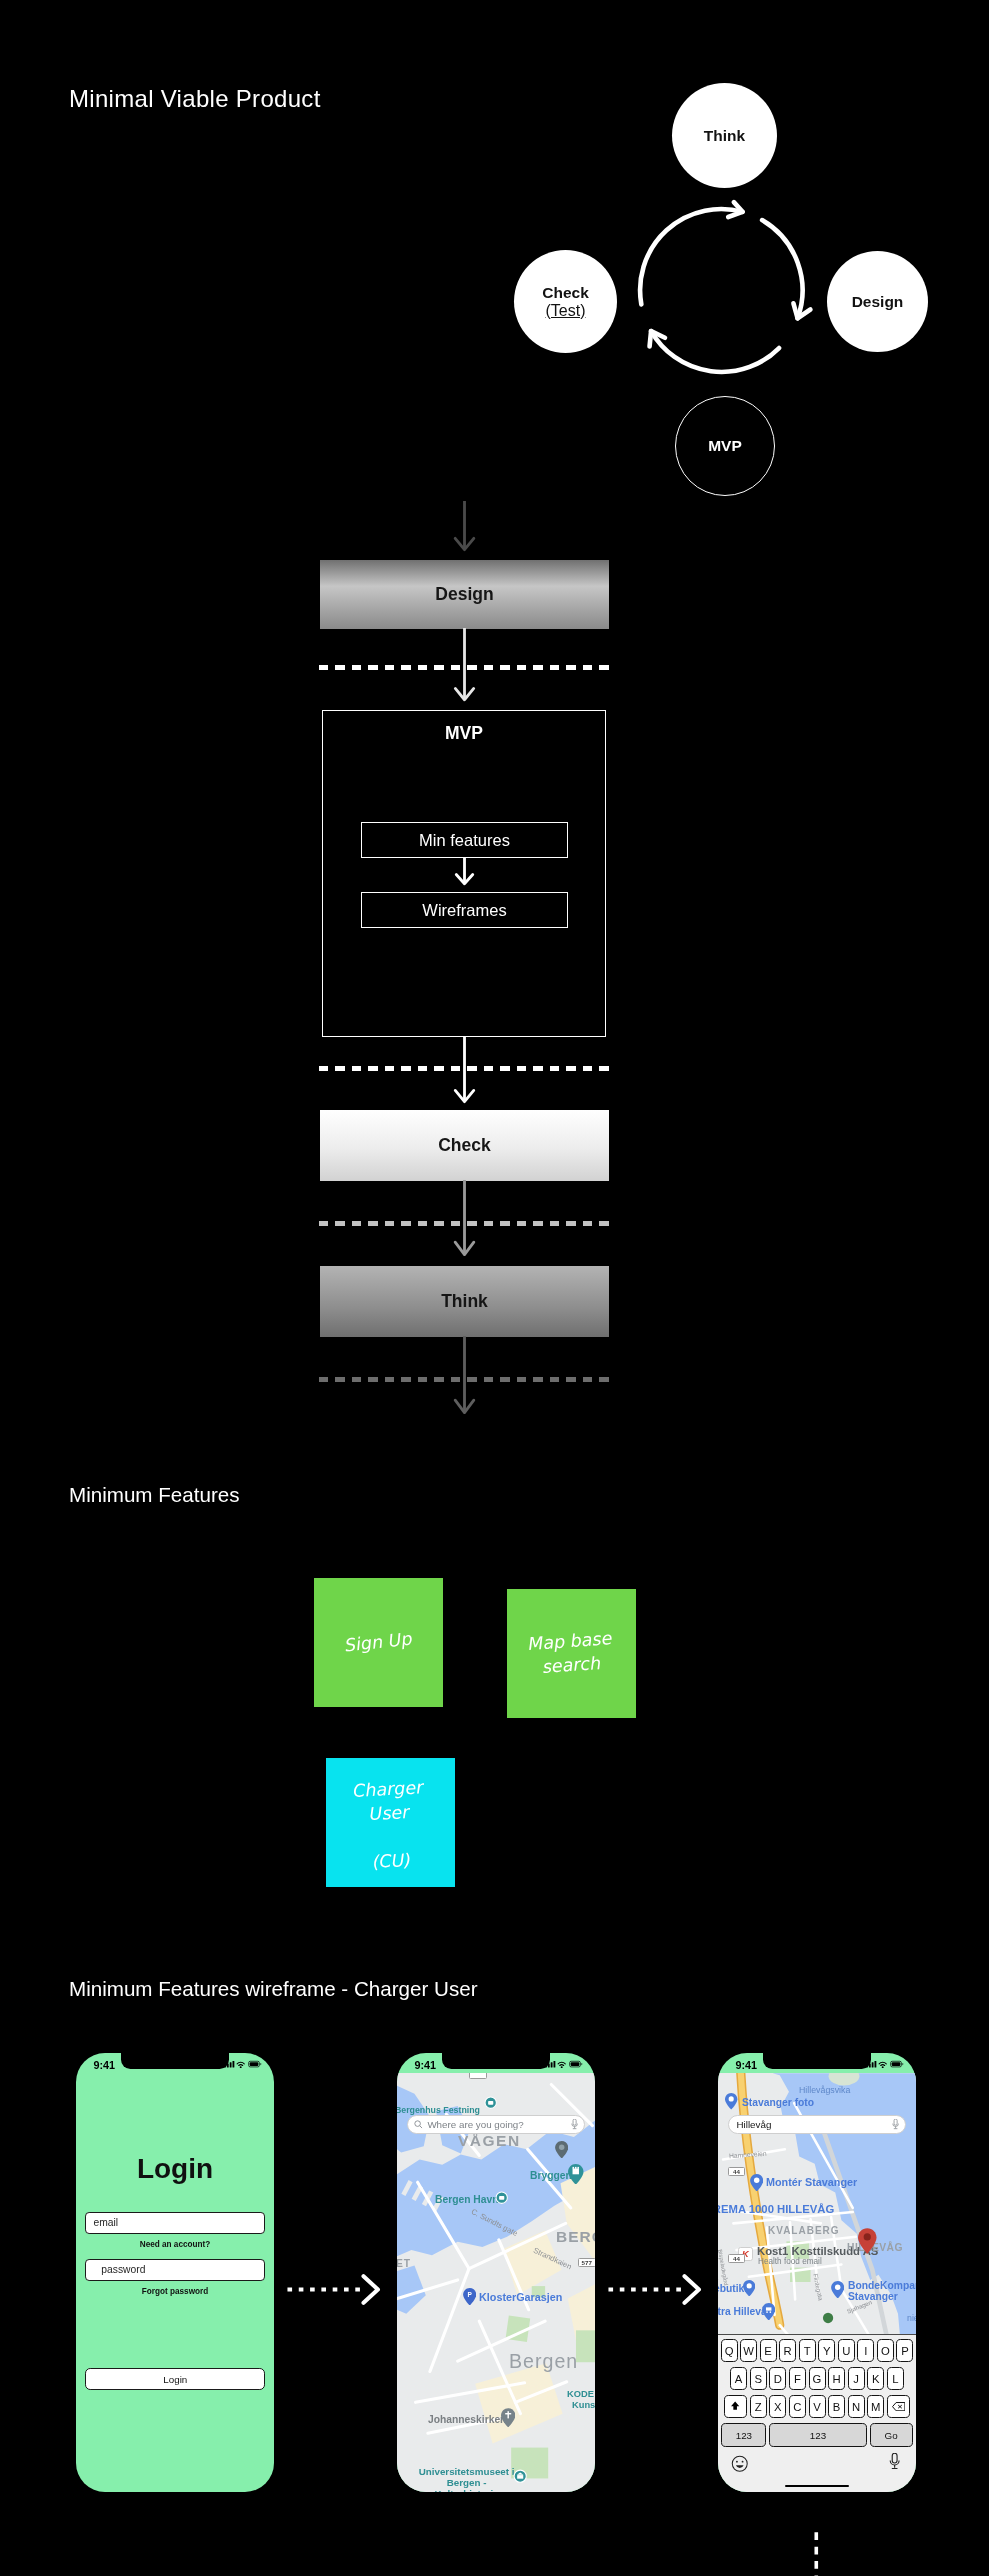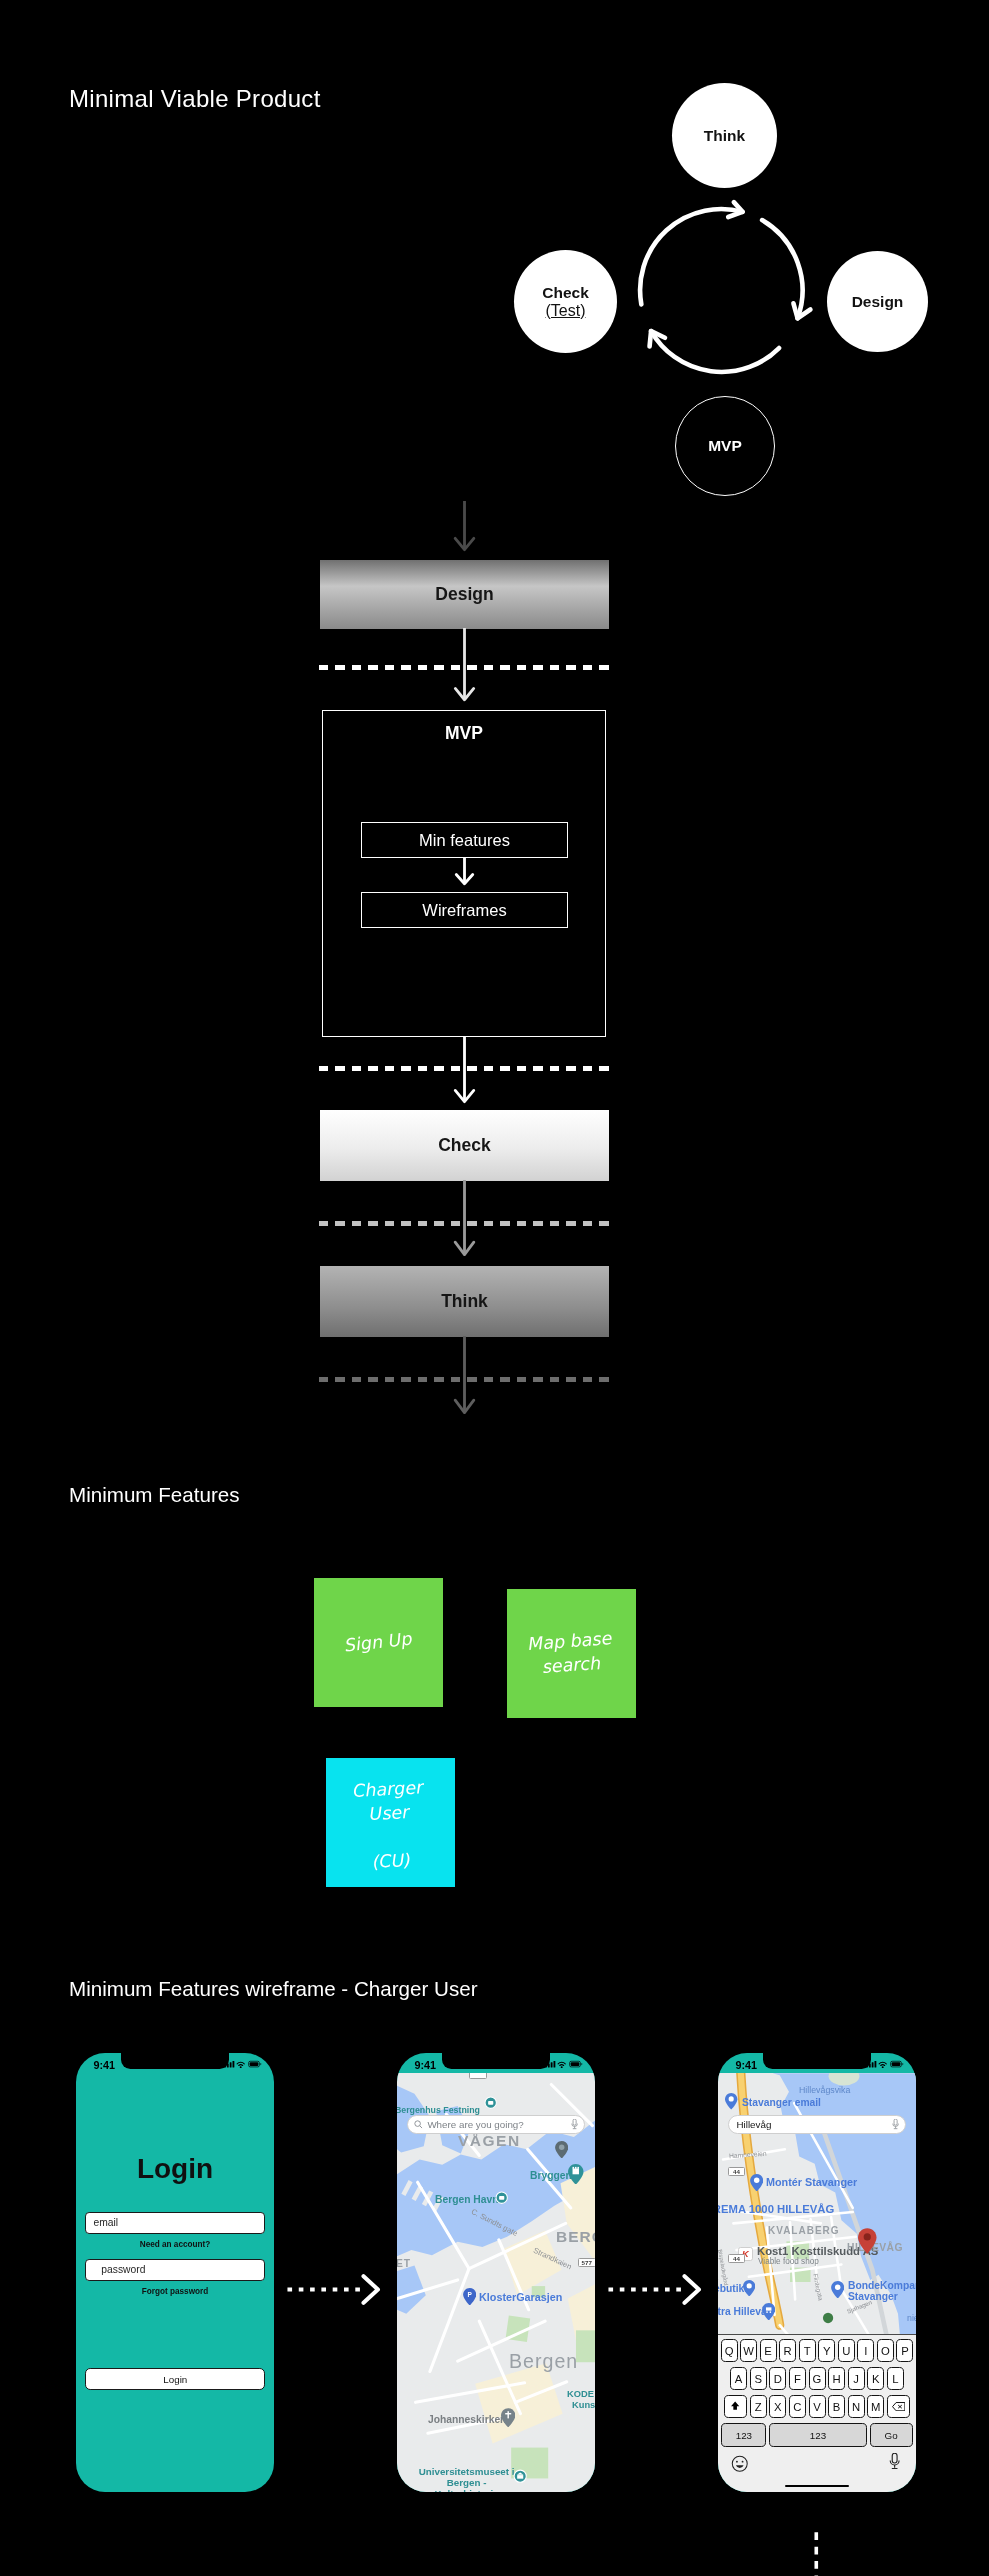--- a/index.html
+++ b/index.html
@@ -34,21 +34,21 @@
   .dash-d{background:repeating-linear-gradient(90deg,#6d6d6d 0 9.3px,transparent 9.3px 16.5px);}
   svg.arr line, svg.arr polyline{fill:none;stroke-linecap:round;stroke-linejoin:round;}
 
   
   .sticky{width:129px;height:129px;display:flex;flex-direction:column;align-items:center;
           color:#fff;font-size:17.5px;font-style:italic;font-weight:400;
           font-family:"DejaVu Sans",sans-serif;}
   .sticky .rot{transform:rotate(-6deg);text-align:center;line-height:1.35;}
 
   
-  .phone{position:absolute;width:198px;height:439px;background:#14b8a6;border-radius:29px;overflow:hidden;}
+  .phone{position:absolute;width:198px;height:439px;background:#86efac;border-radius:29px;overflow:hidden;}
   .notch{position:absolute;top:0;left:50%;transform:translateX(-50%);width:108px;height:15.5px;
          background:#000;border-radius:0 0 9.3px 9.3px;z-index:40;}
   .statusbar{position:absolute;top:0;left:0;right:0;height:19.6px;z-index:30;}
   .statusbar .time{position:absolute;left:17.5px;top:6.2px;font-size:10.8px;font-weight:700;color:#000;}
   .statusbar .sticons{position:absolute;right:12.4px;top:6.7px;}
 
   .mapwrap{position:absolute;left:0;right:0;overflow:hidden;background:#e9ebec;}
   .map{position:absolute;left:0;top:0;width:198px;height:419px;}
   .mapsvg{position:absolute;left:0;top:0;}
   .mlabel{position:absolute;white-space:nowrap;z-index:3;}
@@ -442,21 +442,21 @@
                 <path d="M310,700 L260,740"></path>
       </g>
       <circle cx="214" cy="476" r="10" fill="#3e7d46"></circle>
     </svg>
 
     <div class="mlabel lbl-water" style="left:81px;top:12.4px;font-size:8.8px;">Hillevågsvika</div>
     <svg class="pin" style="left:7.2px;top:20.6px" width="12.4" height="16.5" viewBox="0 0 24 32">
               <path d="M12 0C5.4 0 0 5.4 0 12c0 8 12 20 12 20s12-12 12-20C24 5.4 18.6 0 12 0z" fill="#4a7bd9"></path>
               <circle cx="12" cy="11.5" r="5" fill="#fff"></circle>
             </svg>
-    <div class="mlabel lbl-blue" style="left:24px;top:24px;font-size:10.3px;">Stavanger email</div>
+    <div class="mlabel lbl-blue" style="left:24px;top:24px;font-size:10.3px;">Stavanger foto</div>
 
     <div class="mapsearch" style="top:42px;">
       <span class="q" style="color:#151515;margin-left:1px;">Hillevåg</span>
       <svg width="7.2" height="10.8" viewBox="0 0 14 21">
                 <rect x="4" y="0" width="6" height="12" rx="3" fill="none" stroke="#8a8f94" stroke-width="1.6"></rect>
                 <path d="M1.5 9 A5.5 5.5 0 0 0 12.5 9" fill="none" stroke="#8a8f94" stroke-width="1.6"></path>
                 <line x1="7" y1="14.5" x2="7" y2="18" stroke="#8a8f94" stroke-width="1.6"></line>
                 <line x1="3.5" y1="18.8" x2="10.5" y2="18.8" stroke="#8a8f94" stroke-width="1.6"></line>
               </svg>
     </div>
@@ -468,21 +468,21 @@
               <circle cx="12" cy="11.5" r="5" fill="#fff"></circle>
             </svg>
     <div class="mlabel lbl-blue" style="left:48px;top:103px;font-size:10.8px;">Montér Stavanger</div>
     <div class="mlabel lbl-blue" style="left:-5.2px;top:130px;font-size:11.3px;">REMA 1000 HILLEVÅG</div>
     <div class="mlabel lbl-area" style="left:50px;top:152px;font-size:10px;">KVALABERG</div>
 
     <div class="abs" style="left:19.6px;top:174px;width:15.5px;height:14.4px;background:#fff;border:0.5px solid #cfcfcf;border-radius:2.6px;text-align:center;z-index:3;">
       <span style="color:#d33a2c;font-weight:700;font-style:italic;font-size:9.3px;line-height:13.4px;">K</span>
     </div>
     <div class="mlabel lbl-dark" style="left:39px;top:172px;font-size:11.3px;">Kost1 Kosttilskudd AS</div>
-    <div class="mlabel lbl-dsub" style="left:40px;top:184px;font-size:8.2px;">Viable food shop</div>
+    <div class="mlabel lbl-dsub" style="left:40px;top:184px;font-size:8.2px;">Health food email</div>
     <div class="badge" style="left:10.3px;top:181px;width:16.5px;height:9.3px;line-height:7.7px;">44</div>
 
     <div class="mlabel lbl-area" style="left:129px;top:169px;font-size:10.3px;letter-spacing:0.5px;">HILLEVÅG</div>
     <svg class="pin map-red-pin" style="left:140px;top:155px;z-index:5;" width="18.5" height="26" viewBox="0 0 36 50">
       <path d="M18,0 C8,0 0,8 0,18 C0,30 18,50 18,50 C18,50 36,30 36,18 C36,8 28,0 18,0 Z" fill="#c64137"></path>
       <circle cx="18" cy="17" r="7" fill="#7c2017" opacity=".85"></circle>
     </svg>
 
     <div class="mlabel lbl-street" style="left:101px;top:200px;font-size:6.2px;transform:rotate(78deg);transform-origin:left top;">Flintegata</div>
     <div class="mlabel lbl-street" style="left:-3.1px;top:178px;font-size:5.7px;transform:rotate(82deg);transform-origin:left top;">Myrvangveien</div>

